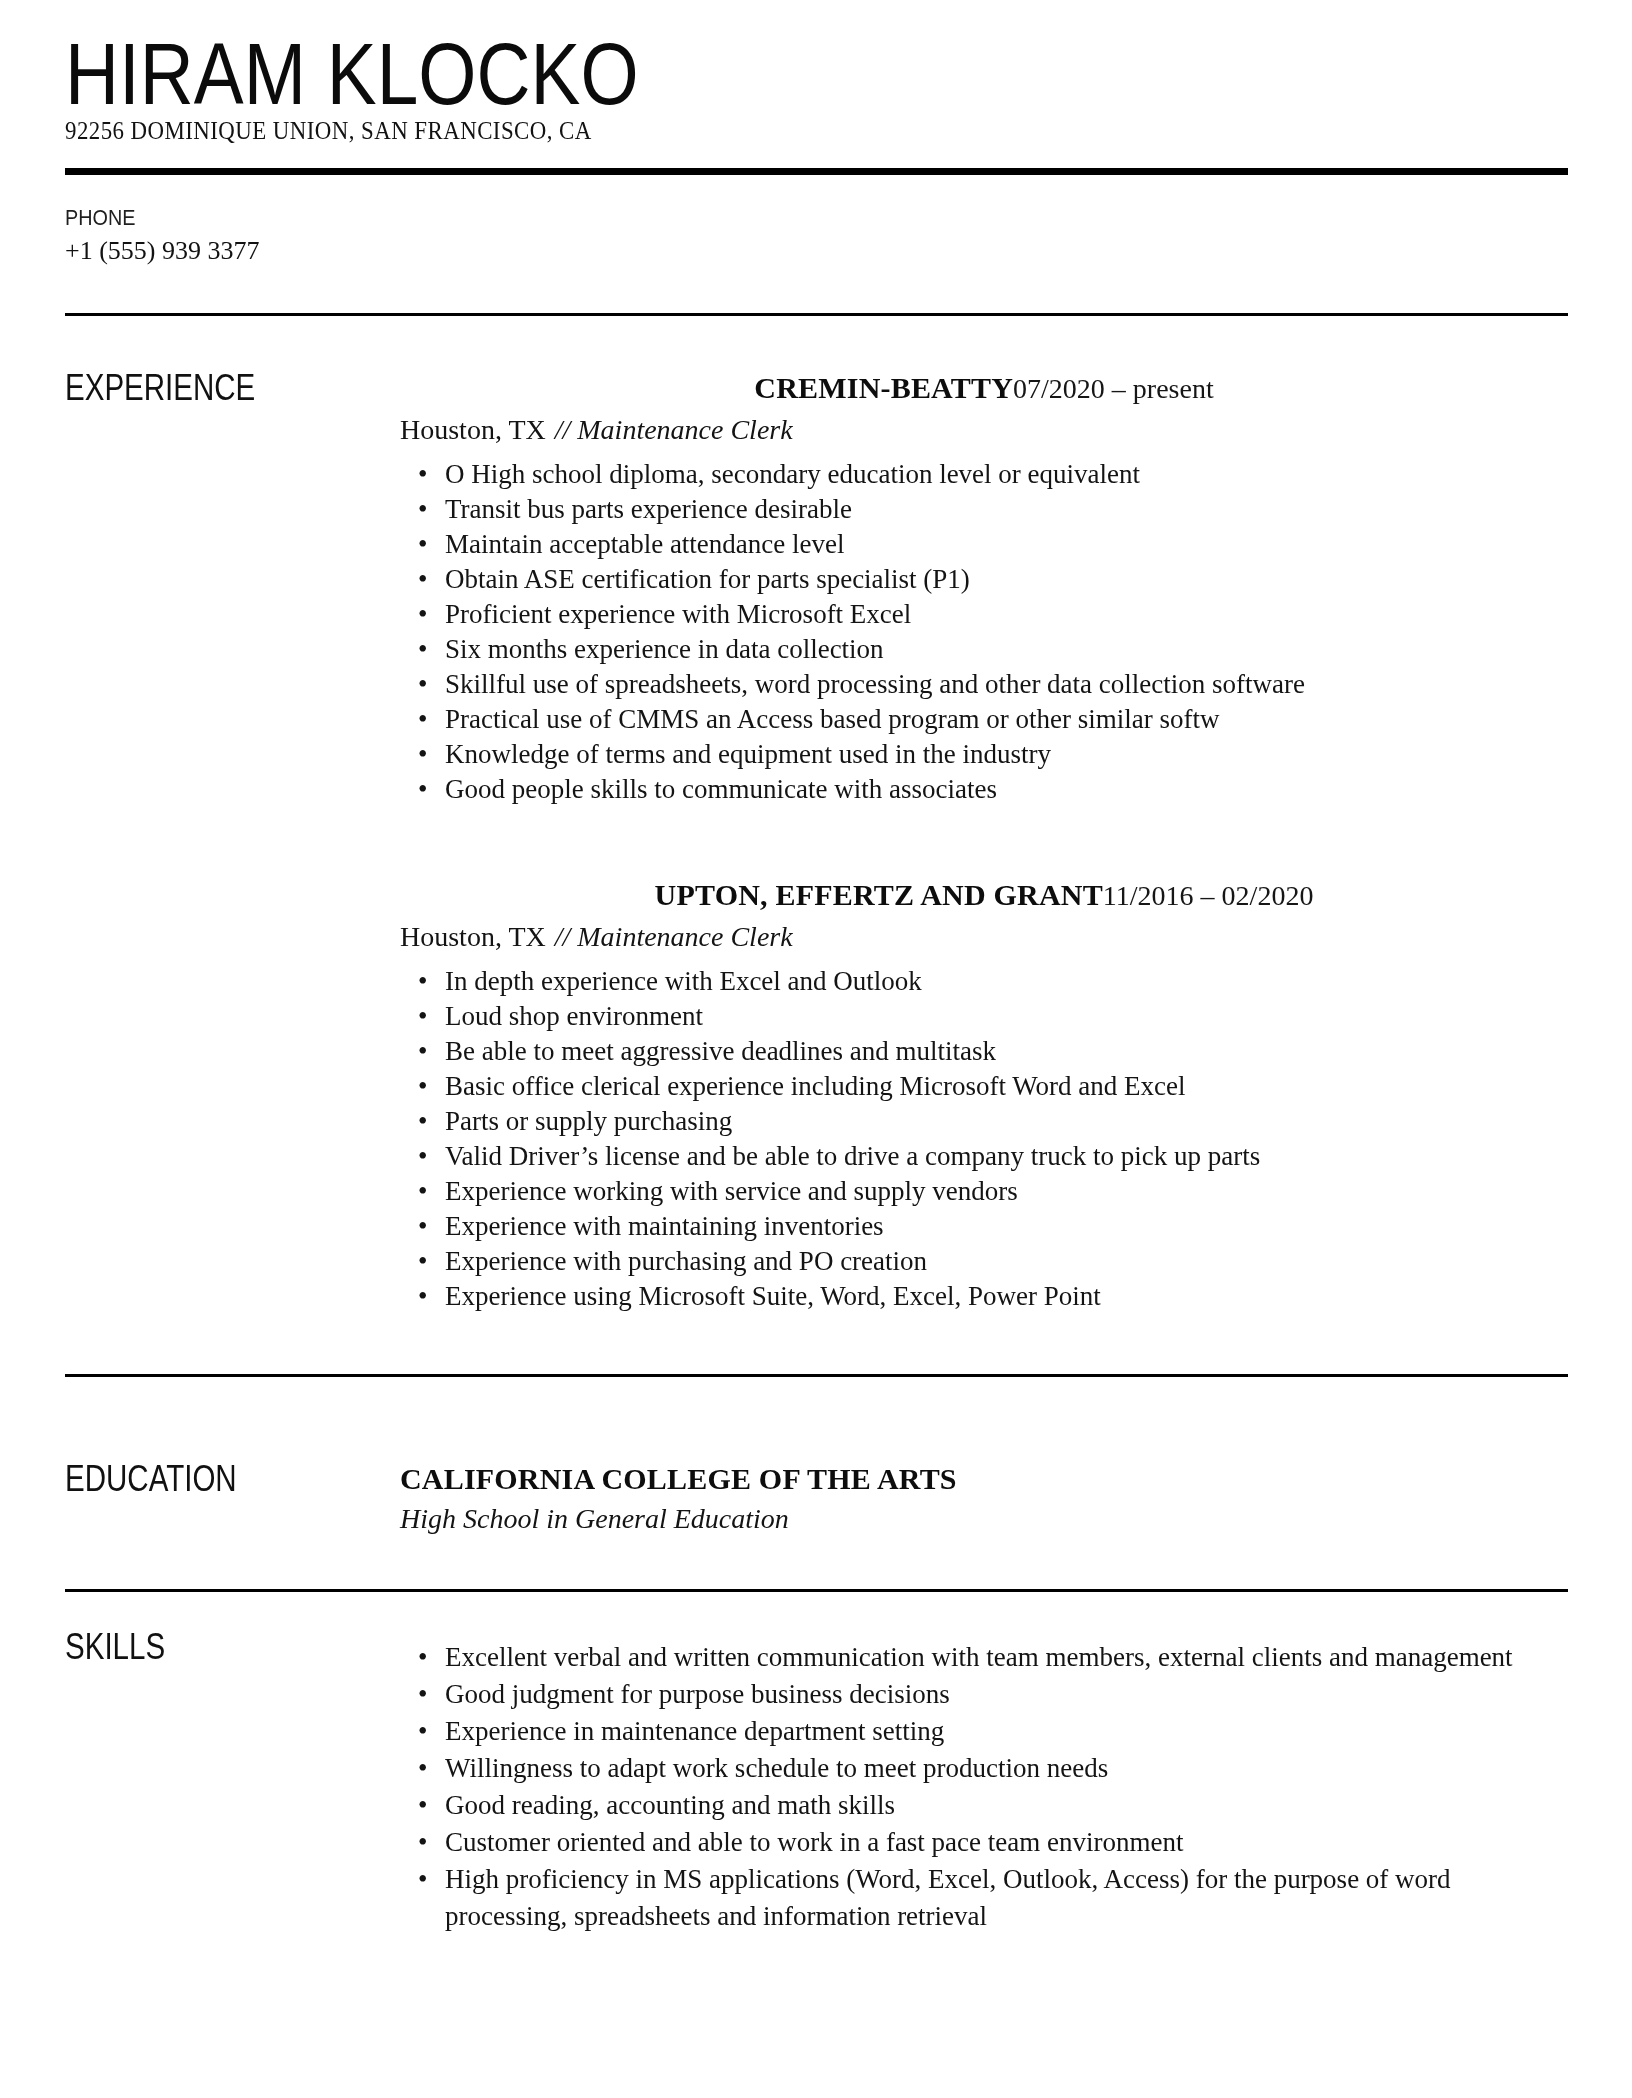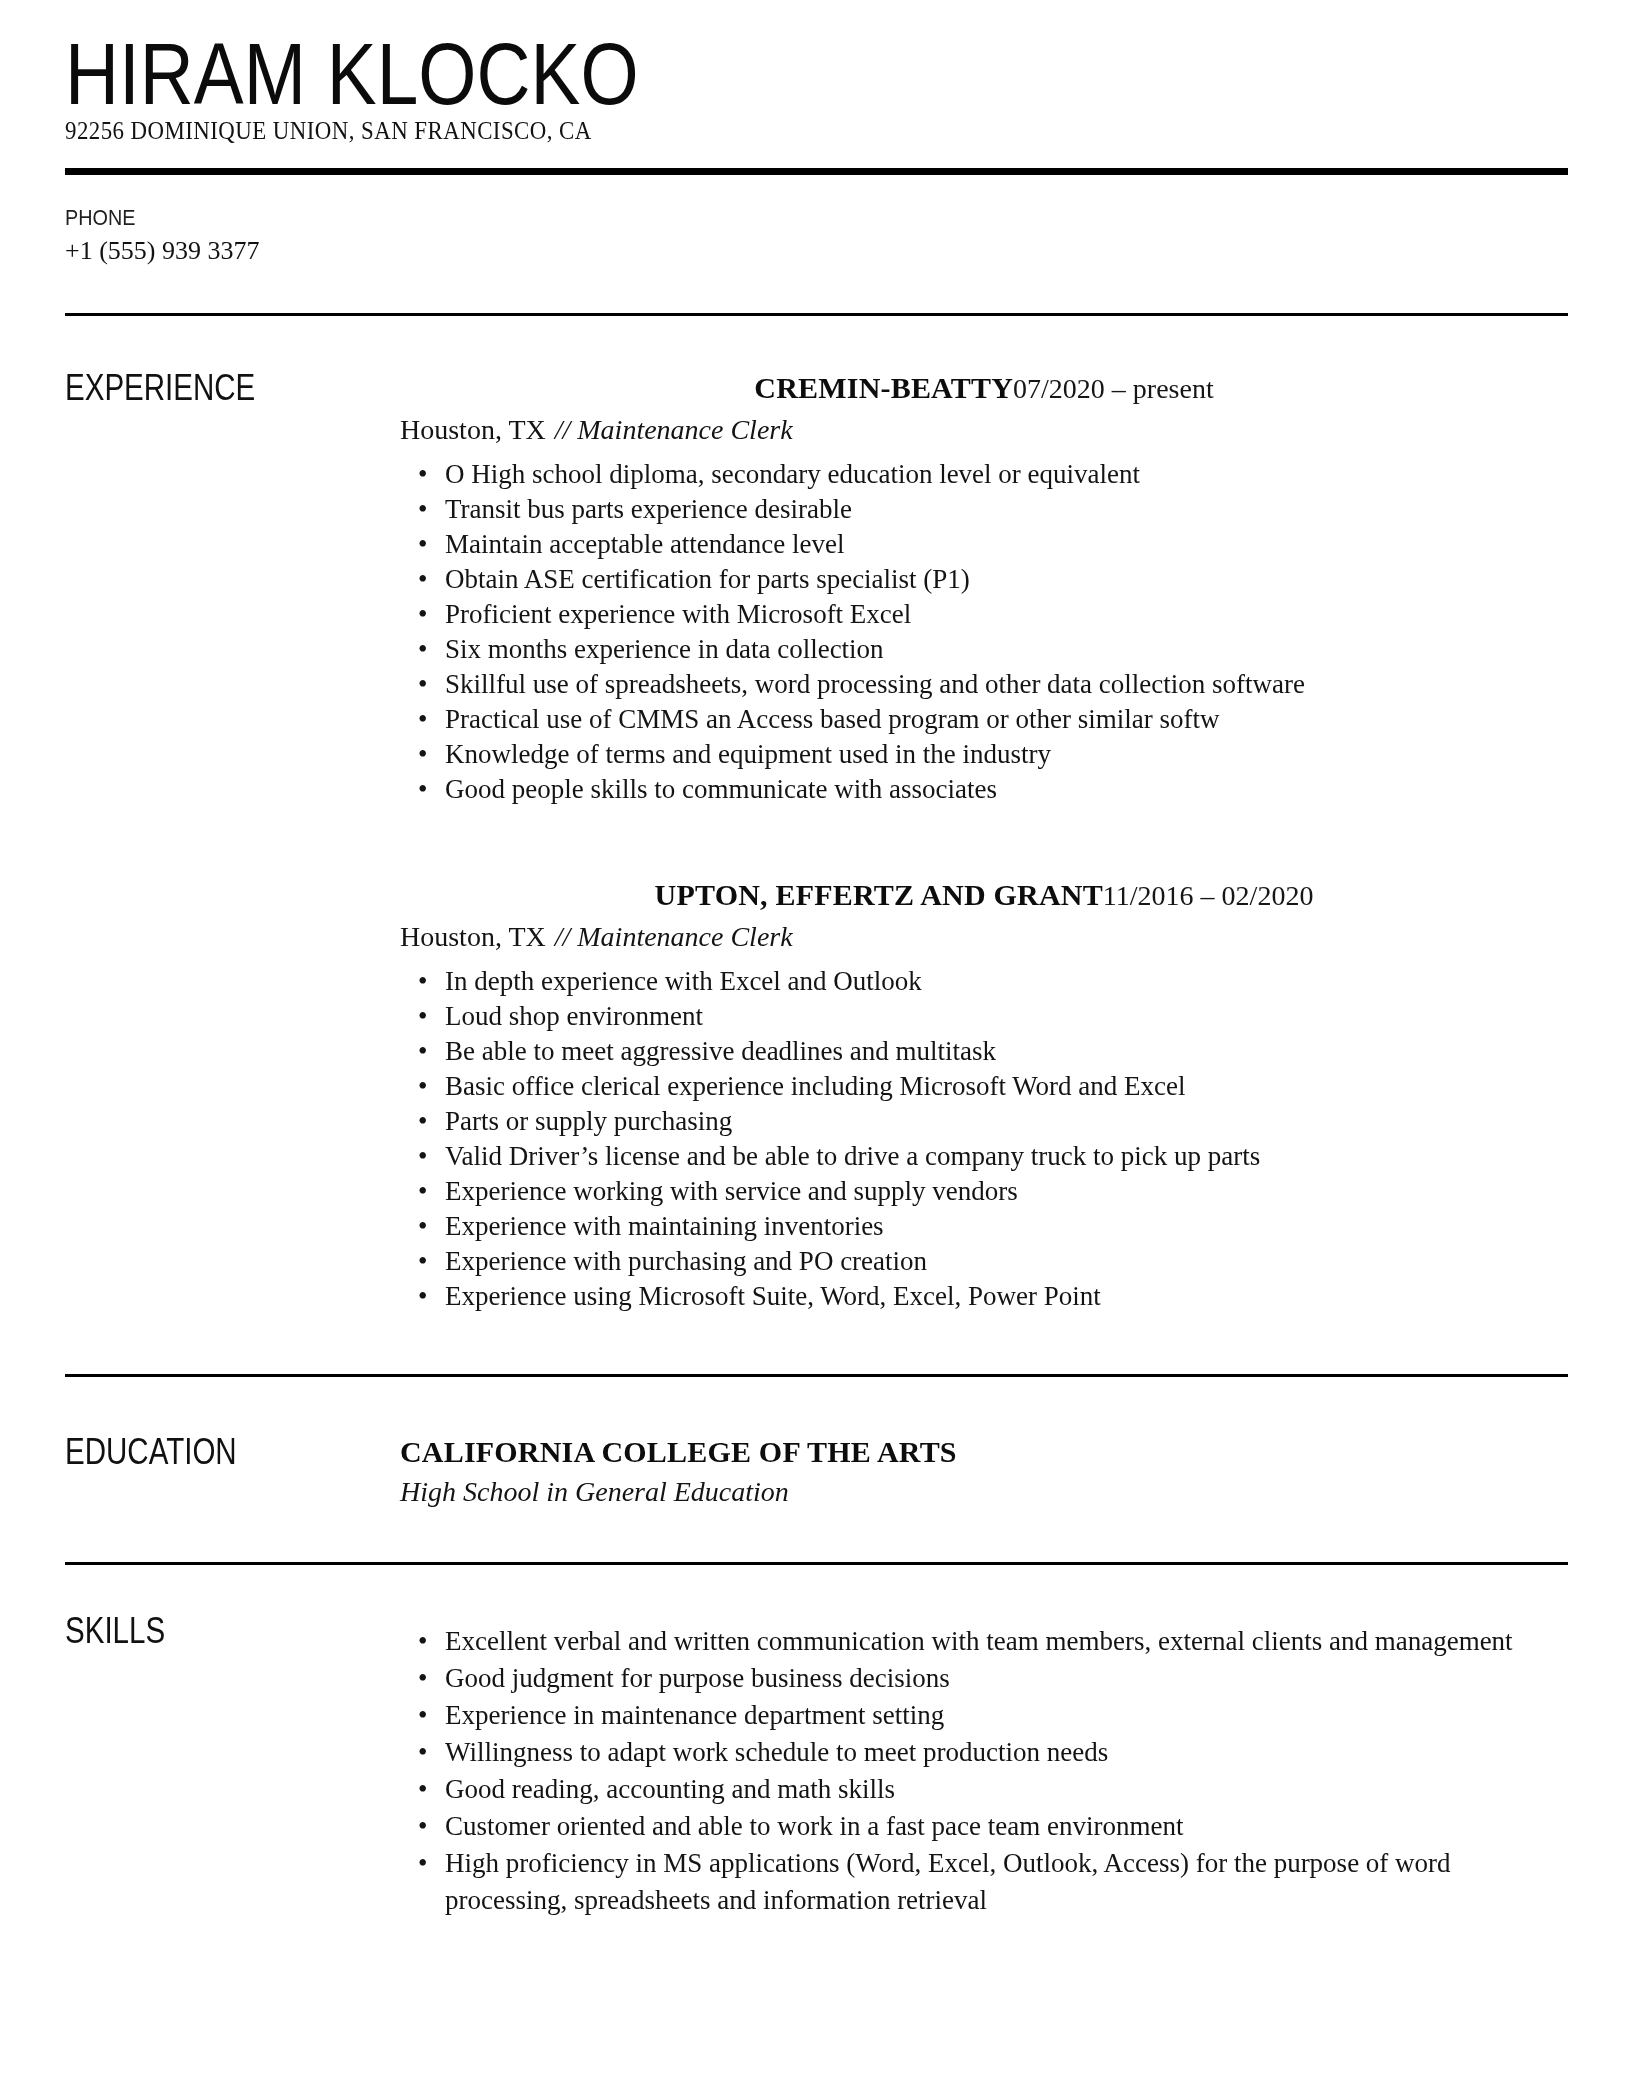--- a/index.html
+++ b/index.html
@@ -73,22 +73,22 @@
   }
   .rule-exp   { margin-top: 46px; }
   .rule-edu   { margin-top: 60px; }
   .rule-skill { margin-top: 52px; }
 
   .section {
     display: grid;
     grid-template-columns: 335px 1fr;
     padding-top: 54px;
   }
-  .section.edu   { padding-top: 57px; }
-  .section.skill { padding-top: 48px; }
+  .section.edu   { padding-top: 84px; }
+  .section.skill { padding-top: 37px; }
 
   .section-label {
     font-family: "Liberation Sans", sans-serif;
     font-size: 36px;
     font-weight: 400;
     line-height: 36px;
     color: #111111;
     transform: scaleX(0.82);
     transform-origin: 0 0;
     white-space: nowrap;

